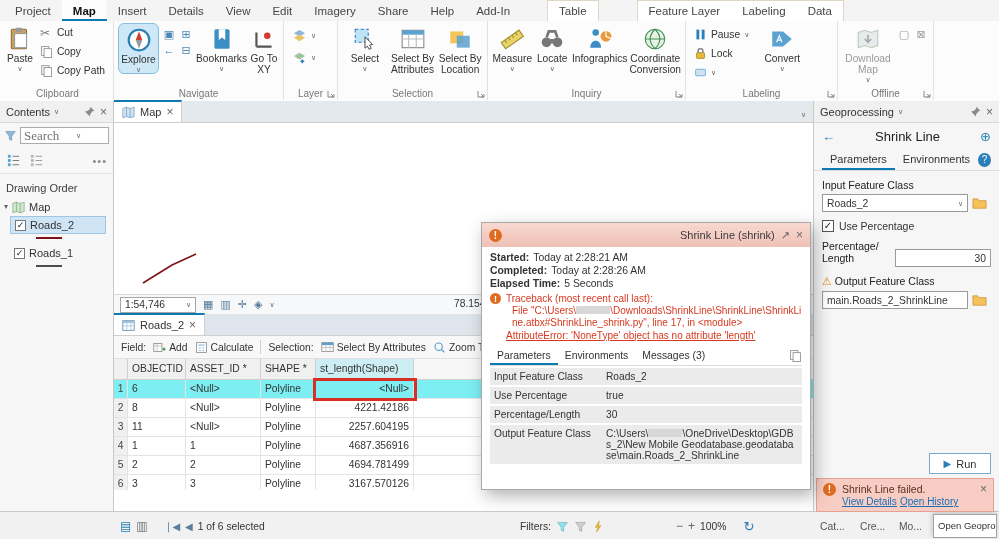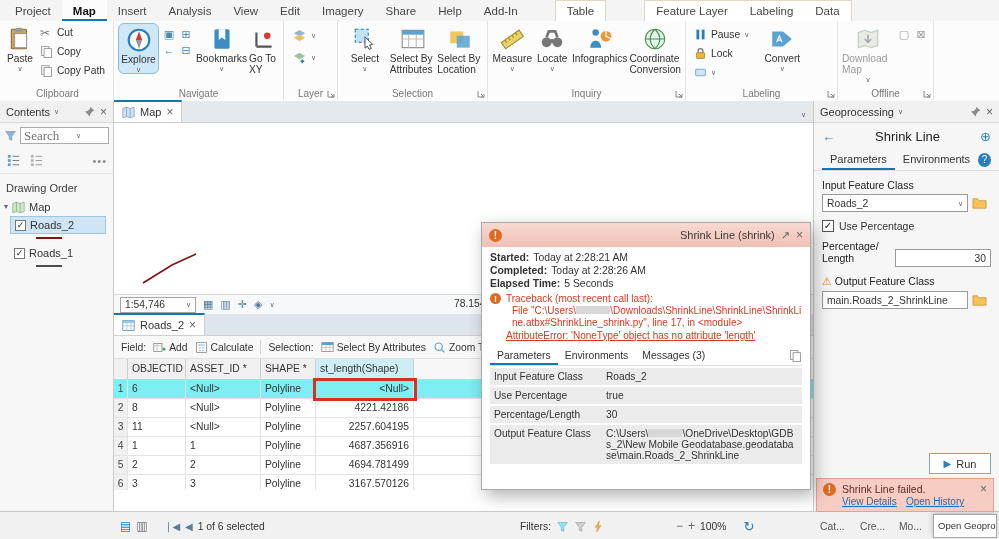--- a/index.html
+++ b/index.html
@@ -12,21 +12,21 @@
   
   #ribbon{position:absolute;top:0;left:0;width:999px;height:128px;background:#fcfcfc;border-bottom:1px solid #c9c9c9}
   #rtabs{display:flex;height:21px;background:#f4f4f4;padding-left:4px;font-size:11.5px;align-items:stretch}
   .rtab{display:flex;align-items:center;padding:0 11px;color:#464646;white-space:nowrap}
   .rtab.active{background:#fcfcfc;font-weight:700;color:#111;box-shadow:inset 0 -2px 0 #0c7bb3}
   .ctxg{display:flex;background:#fff;border:1px solid #e0d6c6;border-bottom:none}
   #rbody{display:flex;height:79px;padding-left:2px}
   .rgroup{position:relative;border-right:1px solid #e2e2e2;padding:2px 4px 14px 4px;display:flex;align-items:flex-start;gap:2px}
   .glabel{position:absolute;bottom:1px;left:0;right:0;text-align:center;font-size:10px;color:#777}
   .glaunch{position:absolute;right:2px;bottom:2px}
-  .blg{display:flex;flex-direction:column;align-items:center;width:54px;padding-top:3px;gap:1px;font-size:10.2px;color:#333;text-align:left;line-height:1.08}
+  .blg{display:flex;flex-direction:column;align-items:center;width:54px;padding-top:3px;gap:1px;font-size:10.2px;color:#333;text-align:center;line-height:1.08}
   .blg.hl{background:#cfe8f8;border:1px solid #88bede;border-radius:6px}
   .blg.dis{color:#9a9a9a}
   .i24{width:26px;height:26px}
   .i16{width:15px;height:15px;flex:none}
   .i13{width:13px;height:13px;flex:none}
   .bsm{display:flex;align-items:center;gap:4px;height:19px;padding:0 4px;font-size:10.3px;white-space:nowrap}
   .vstack{display:flex;flex-direction:column}
   .mini{display:grid;grid-template-columns:16px 16px;grid-auto-rows:15px;gap:1px;padding-top:4px}
   .msq{font-size:11px;color:#4a88b5;text-align:center;line-height:14px}
 
@@ -124,21 +124,21 @@
   .pval{flex:1;padding:3px 4px;word-break:break-all}
 </style>
 </head>
 <body>
 
 <div id="ribbon">
   <div id="rtabs">
     <span class="rtab">Project</span>
     <span class="rtab active">Map</span>
     <span class="rtab">Insert</span>
-    <span class="rtab">Analysis</span>
+    <span class="rtab">Details</span>
     <span class="rtab">View</span>
     <span class="rtab">Edit</span>
     <span class="rtab">Imagery</span>
     <span class="rtab">Share</span>
     <span class="rtab">Help</span>
     <span class="rtab">Add-In</span>
     <span class="ctxg" style="margin-left:26px">
       <span class="rtab">Table</span>
     </span>
     <span class="ctxg" style="margin-left:38px">
@@ -699,21 +699,21 @@
     <span class="play">▶</span>
     <span>Run</span>
   </div>
 </div>
 
 <div id="notif">
   <span class="erric">!</span>
   <div style="flex:1">
     <div style="color:#5f2b20;font-size:10.5px">Shrink Line failed.</div>
     <span class="nlink">View Details</span>
-    <span class="nlink" style="margin-left:6px">Open History</span>
+    <span class="nlink" style="">Open History</span>
   </div>
   <span class="xg">×</span>
 </div>
 
 <div id="dlg">
   <div class="dhead">
     <span class="erric">!</span>
     <span class="dtitle">Shrink Line (shrink)</span>
     <span style="color:#666;font-size:11px">↗</span>
     <span class="xg">×</span>

